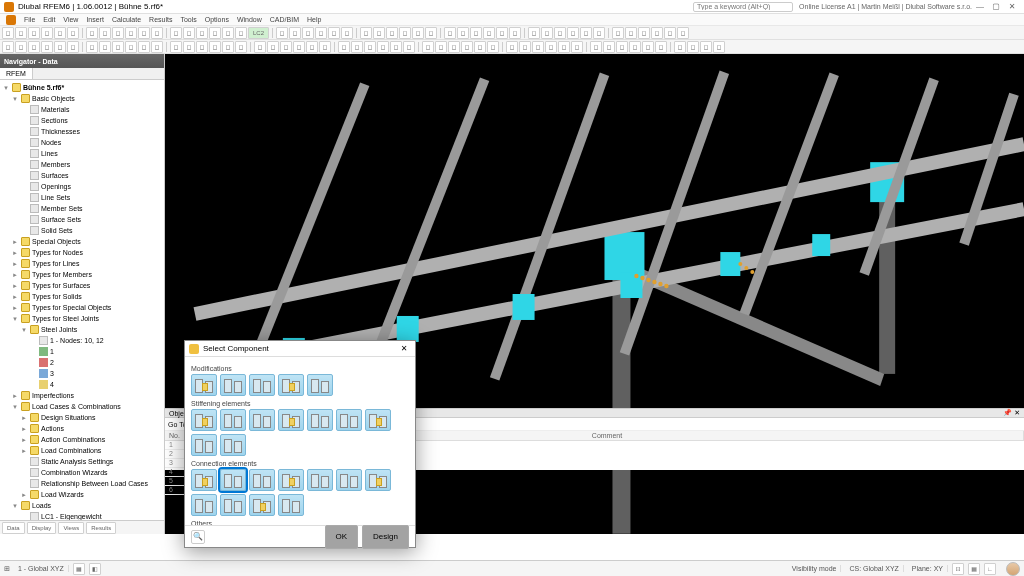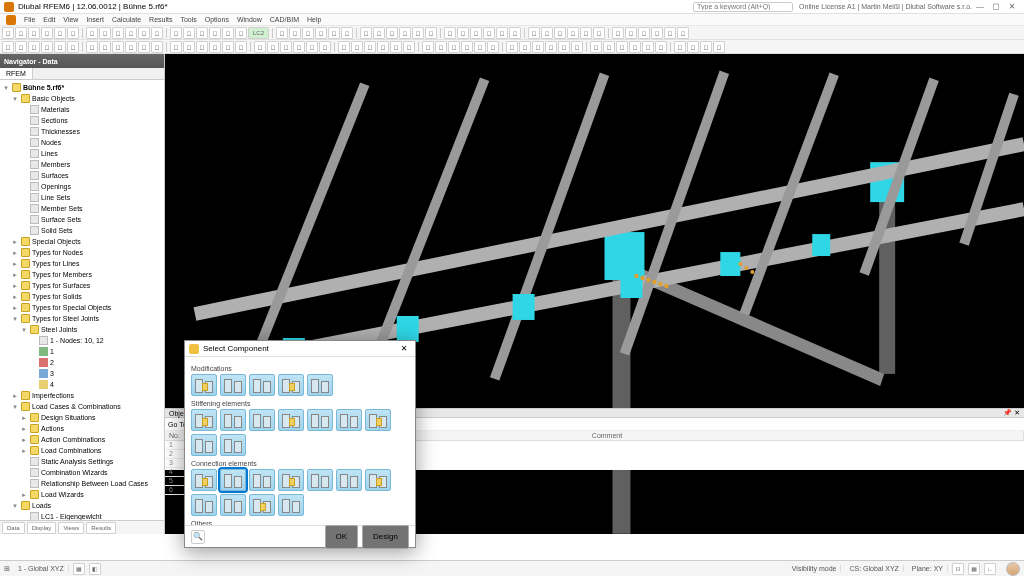--- a/index.html
+++ b/index.html
@@ -67,28 +67,28 @@
 .dlg-body { flex: 1; padding: 4px 6px; overflow: auto; }
 .dlg-section { font-size: 7px; color: #444; margin: 4px 0 2px; }
 .dlg-row { display: flex; gap: 3px; flex-wrap: wrap; margin-bottom: 3px; }
 .comp { width: 26px; height: 22px; background: linear-gradient(#bfe4f5,#9fd4ed); border: 1px solid #7ab8d8; border-radius: 2px; cursor: pointer; position: relative; overflow: hidden; }
 .comp.sel { outline: 2px solid #0078d4; }
 .comp .shape { position: absolute; }
 .comp .beam { background: #d8e8f0; border: 1px solid #888; }
 .comp .plate { background: #f0d060; border: 1px solid #c9a020; }
 .dlg-foot { height: 22px; border-top: 1px solid #ddd; display: flex; align-items: center; justify-content: flex-end; gap: 4px; padding: 0 6px; }
 .dlg-foot .srch { margin-right: auto; width: 14px; height: 14px; border: 1px solid #ccc; border-radius: 2px; display: flex; align-items: center; justify-content: center; }
-.btn { height: 24px; padding: 0 10px; background: #737373; border: 1px solid #aaa; border-radius: 2px; font-size: 8px; cursor: pointer; }
+.btn { height: 24px; padding: 0 10px; background: #a3a3a3; border: 1px solid #aaa; border-radius: 2px; font-size: 8px; cursor: pointer; }
 </style>
 </head>
 <body>
 
 <div class="titlebar">
   <span class="icon"></span>
-  <span>Dlubal RFEM6 | 12.06.0012 | Bühne 5.rf6*</span>
+  <span>Dlubal RFEM6 | 1.06.0012 | Bühne 5.rf6*</span>
   <span class="spacer"></span>
   <input class="search" placeholder="Type a keyword (Alt+Q)" style="">
   <span class="right">Online License A1 | Martin Meißl | Dlubal Software s.r.o.</span>
   <span class="winbtn">—</span>
   <span class="winbtn">▢</span>
   <span class="winbtn">✕</span>
 </div>
 
 <div class="menubar">
   <span class="icon" style="width:10px;height:10px;background:#d97706;border-radius:2px"></span>

